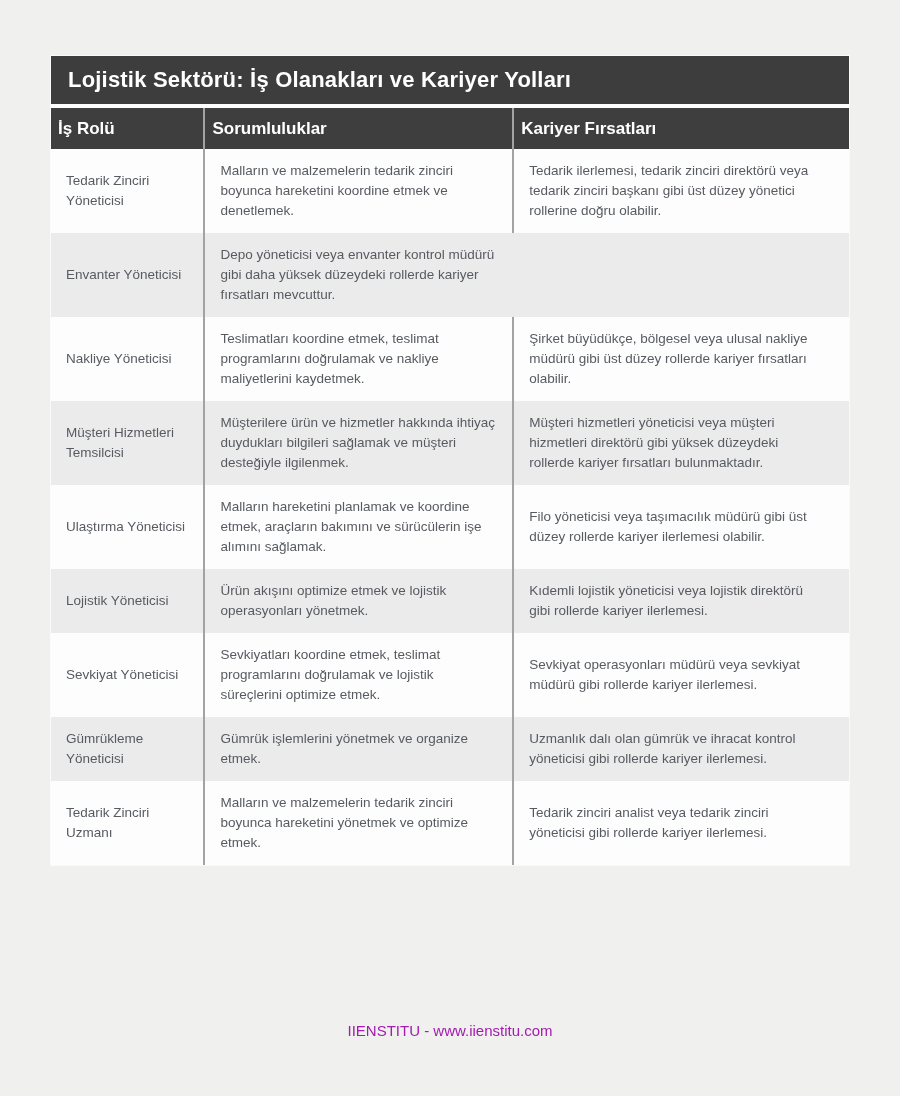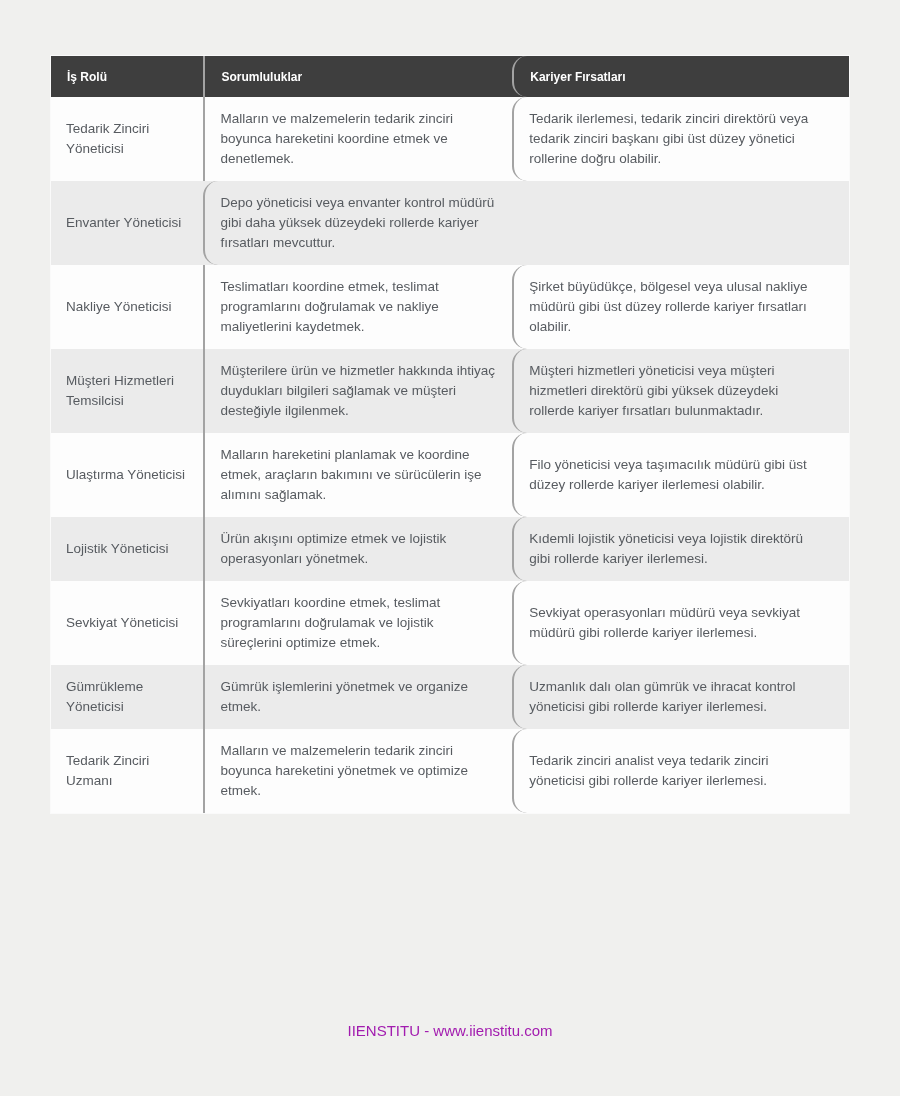--- a/index.html
+++ b/index.html
@@ -36,58 +36,61 @@
     display: flex;
     align-items: stretch;
     background: #3e3e3e;
     min-height: 41px;
   }
   .header-row .cell {
     display: flex;
     align-items: center;
     color: #ffffff;
     font-weight: 700;
-    font-size: 12px;
-    padding: 6px 16px;
+    font-size: 17px;
+    padding: 6px 7px;
   }
   .body-row {
     display: flex;
     align-items: stretch;
   }
   .body-row:nth-child(odd)  { background: #fdfdfd; }
   .body-row:nth-child(even) { background: #ebebeb; }
   .body-row .cell {
     display: flex;
     flex-direction: column;
     justify-content: center;
     font-size: 13.5px;
     color: #575b60;
     line-height: 20px;
     padding: 12px 16px 12px 15px;
     min-height: 63px;
   }
   .col-role { width: 19.1%; }
   .col-resp { width: 38.7%; }
-  .col-opp  { width: 42.2%; border-radius: 15px; }
+  .col-opp  { width: 42.2%; }
   .col-resp, .col-opp { border-left: 2px solid #a3a3a3; }
   .body-row .col-opp { padding-right: 28px; }
   .footer {
     position: absolute;
     left: 0;
     top: 1022px;
     width: 900px;
     text-align: center;
     font-size: 15px;
     color: #a21caf;
   }
 </style>
 </head>
 <body>
 
 <div class="card">
+  <div class="title-bar">
+    <h1>Lojistik Sektörü: İş Olanakları ve Kariyer Yolları</h1>
+  </div>
   <div>
     <div class="header-row">
       <div class="cell col-role">İş Rolü</div>
       <div class="cell col-resp">Sorumluluklar</div>
       <div class="cell col-opp">Kariyer Fırsatları</div>
     </div>
     <div id="table-body">
   <div class="body-row">
     <div class="cell col-role">Tedarik Zinciri Yöneticisi</div>
     <div class="cell col-resp">Malların ve malzemelerin tedarik zinciri boyunca hareketini koordine etmek ve denetlemek.</div>

